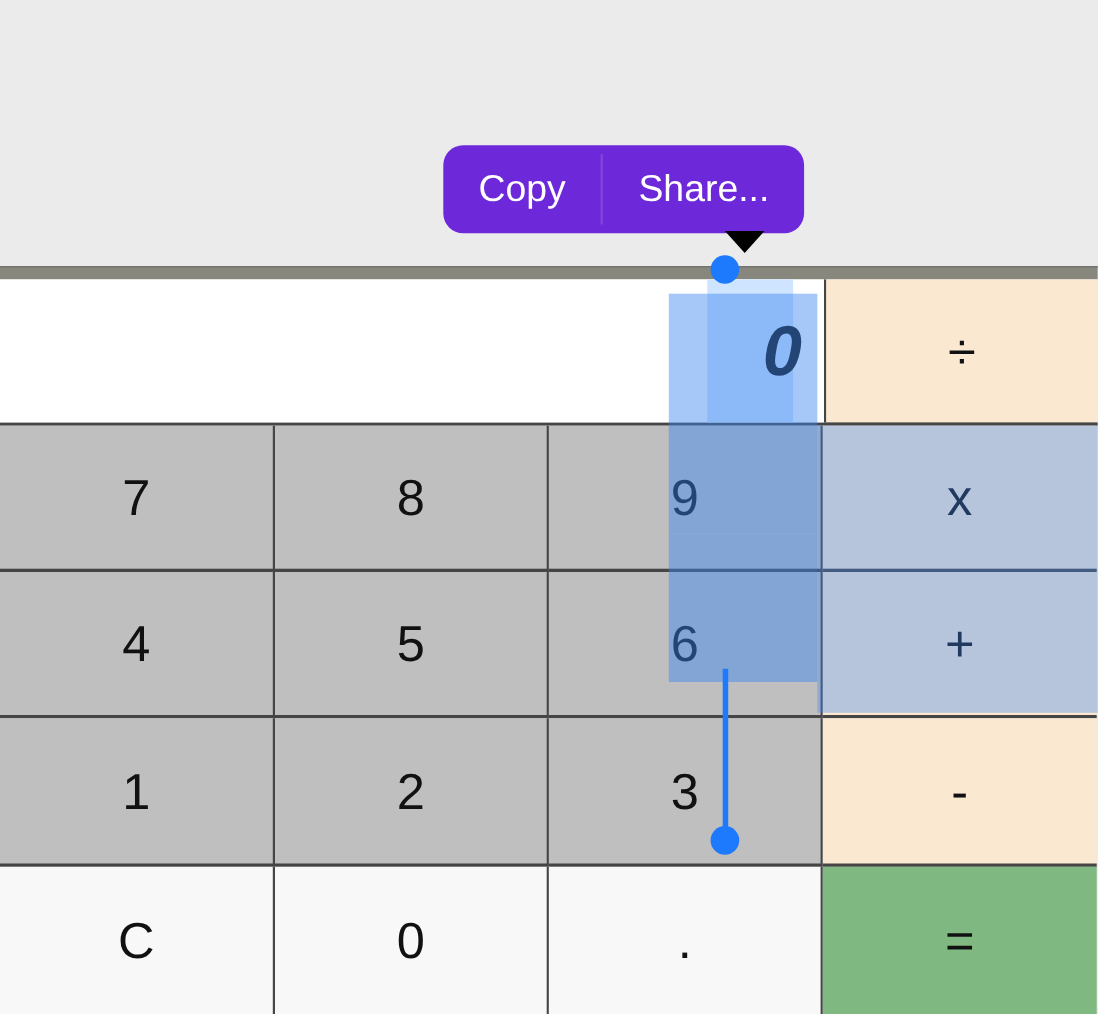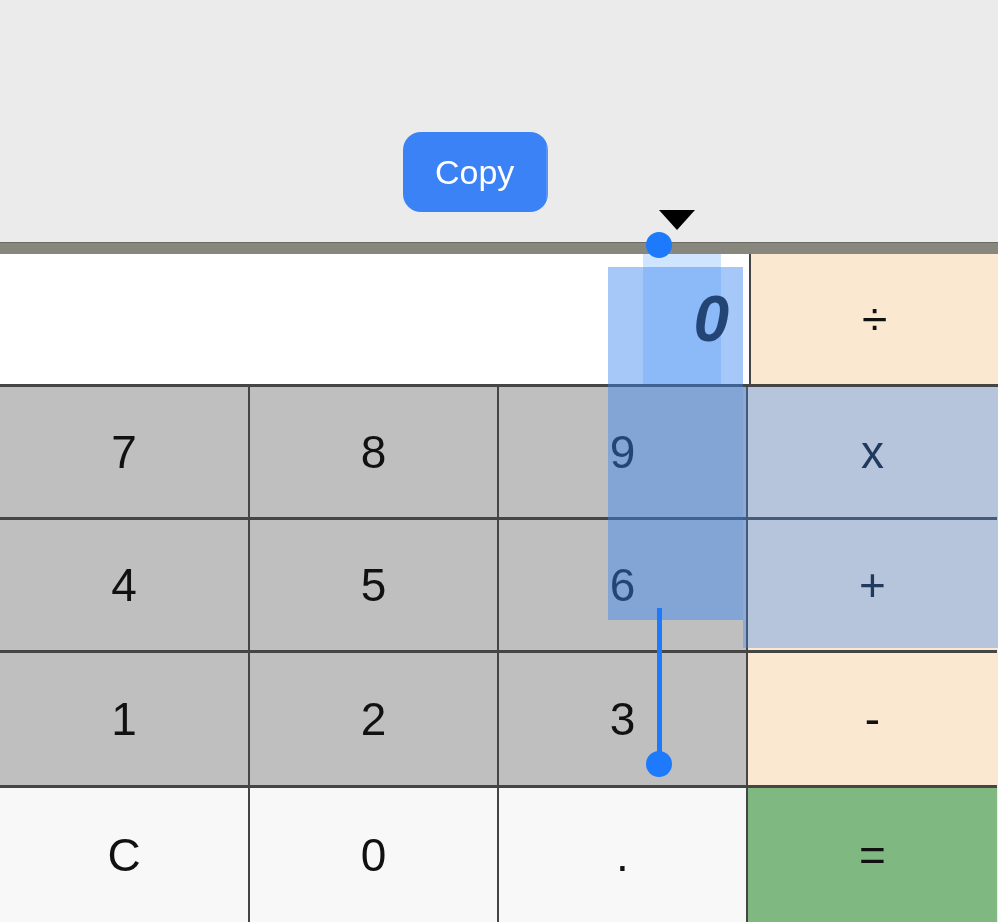--- a/index.html
+++ b/index.html
@@ -18,21 +18,21 @@
       position: relative;
       width: 998px;
       height: 922px;
     }
     
     .context-menu {
       position: absolute;
       top: 132px;
       left: 403px;
       height: 80px;
-      background: #3b82f6;
+      background: #6d28d9;
       border-radius: 18px;
       display: flex;
       align-items: stretch;
       color: #fff;
       font-size: 34px;
       z-index: 20;
     }
     .context-item {
       display: flex;
       align-items: center;
@@ -198,20 +198,21 @@
     }
   </style>
 </head>
 <body>
 <div class="stage">
 
   <div class="context-menu">
     <div class="context-item">Copy</div>
     <div class="context-sep"></div>
     <div class="context-sep"></div>
+    <div class="context-item">Share...</div>
     <div class="tail"></div>
   </div>
 
   <div class="grey-divider"></div>
 
   <div class="display-row">
     <div class="display-area">
       <div class="display-selection-strip"></div>
       <span class="display-value">0</span>
     </div>

